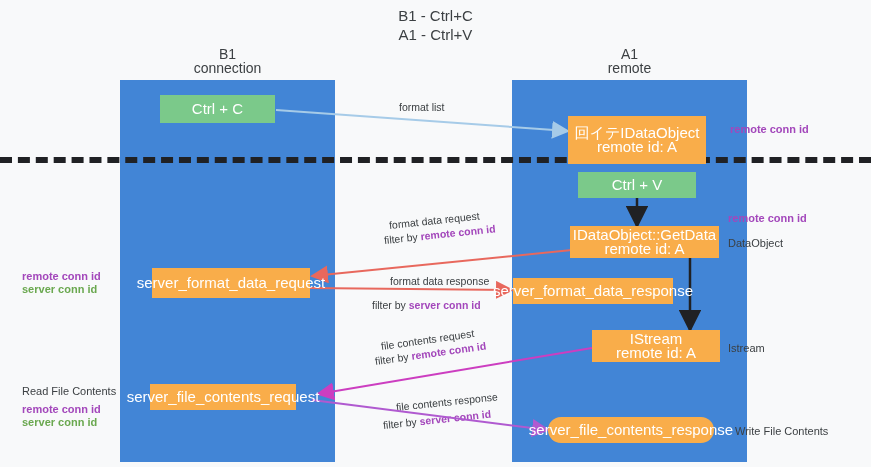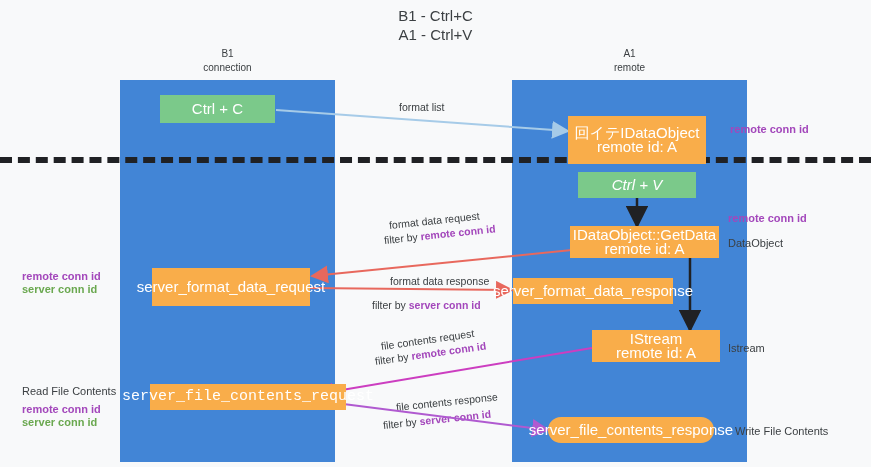--- a/index.html
+++ b/index.html
@@ -15,21 +15,21 @@
   .abs{position:absolute;}
 
   
   .title{
     left:0;top:6px;width:871px;
     text-align:center;font-size:15px;line-height:19px;color:#3c4043;
   }
 
   
   .lane-head{
-    font-size:10px;line-height:14px;text-align:center;color:#3c4043;
+    font-size:14px;line-height:14px;text-align:center;color:#3c4043;
   }
 
   
   .lane{background:#4285d6;}
 
   
   .divider{
     left:0;top:157px;width:871px;height:0;
     border-top:6px dashed #202124;
   }
@@ -127,43 +127,43 @@
 
   <div class="abs box green layer2" style="left:160px;top:95px;width:115px;height:28px;">
     <span>Ctrl + C</span>
   </div>
 
   <div class="abs box orange layer2" style="left:568px;top:116px;width:138px;height:48px;">
     <span>回イテIDataObject</span>
     <span class="l2">remote id: A</span>
   </div>
 
-  <div class="abs box green layer2" style="left:578px;top:172px;width:118px;height:26px;font-style:italic;">
+  <div class="abs box green layer2" style="left:578px;top:172px;width:118px;height:26px;">
     <span>Ctrl + V</span>
   </div>
 
   <div class="abs box orange layer2" style="left:570px;top:226px;width:149px;height:32px;">
     <span>IDataObject::GetData</span>
     <span class="l2">remote id: A</span>
   </div>
 
-  <div class="abs box orange layer2" style="left:152px;top:268px;width:158px;height:38px;">
+  <div class="abs box orange layer2" style="left:152px;top:268px;width:158px;height:30px;">
     <span>server_format_data_request</span>
   </div>
 
   <div class="abs box orange layer2" style="left:513px;top:278px;width:160px;height:26px;">
     <span>server_format_data_response</span>
   </div>
 
   <div class="abs box orange layer2" style="left:592px;top:330px;width:128px;height:32px;">
     <span>IStream</span>
     <span class="l2">remote id: A</span>
   </div>
 
-  <div class="abs box orange layer2" style="left:150px;top:384px;width:196px;height:26px;font-family:Liberation Mono, monospace;">
+  <div class="abs box orange layer2" style="left:150px;top:384px;width:146px;height:26px;">
     <span>server_file_contents_request</span>
   </div>
 
   <div class="abs box orange layer2" style="left:548px;top:417px;width:166px;height:26px;border-radius:13px;">
     <span>server_file_contents_response</span>
   </div>
 
   <div class="abs alabel" style="left:399px;top:100px;">
     <span>format list</span>
   </div>

